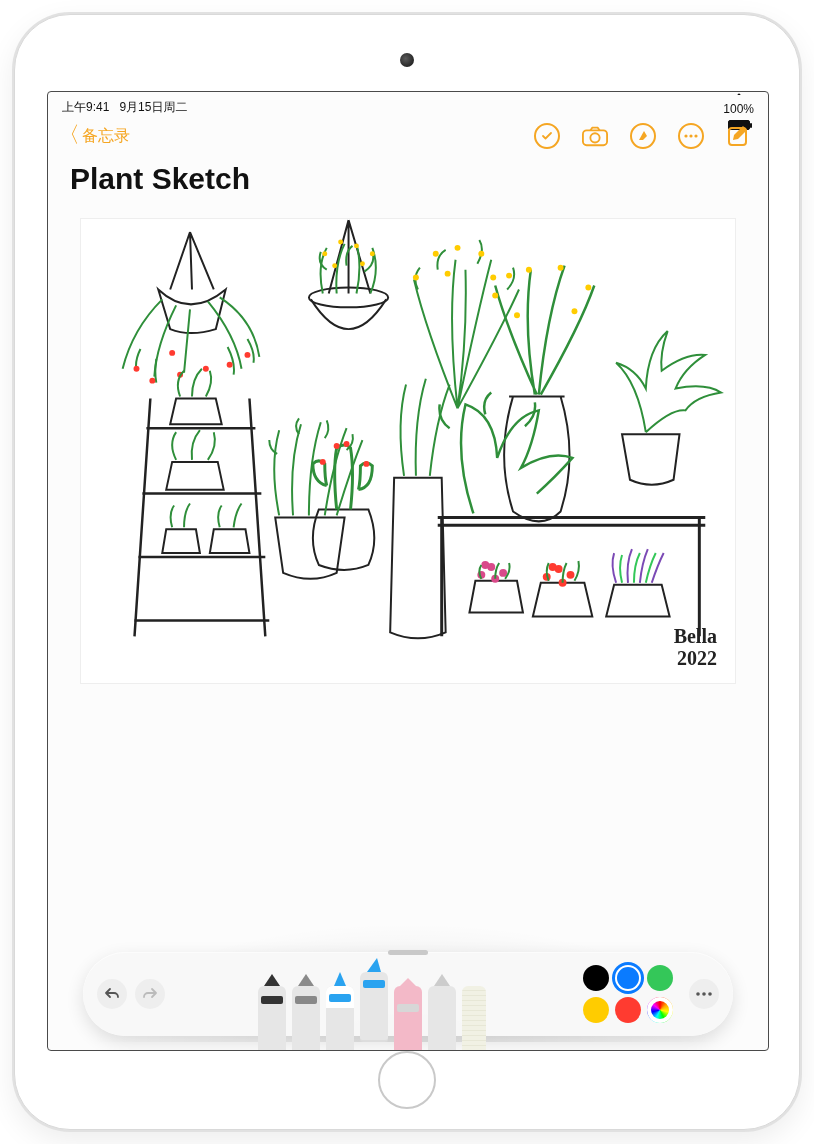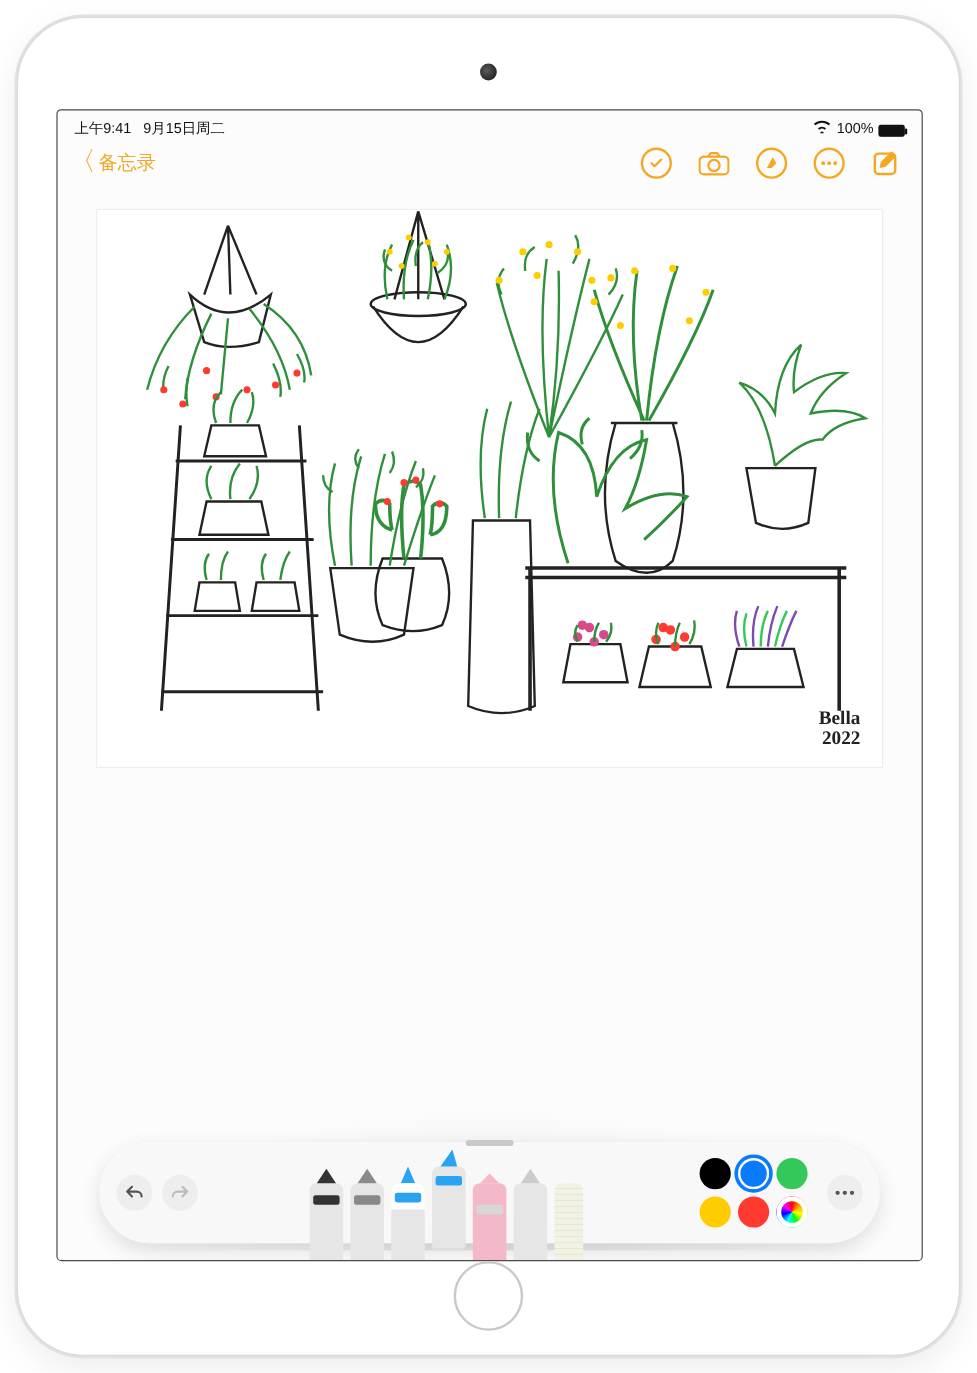--- a/index.html
+++ b/index.html
@@ -47,21 +47,21 @@
   }
   
   .status-bar {
     display: flex; justify-content: space-between;
     align-items: center;
     padding: 6px 14px 2px 14px;
     font-size: 12px;
     color: #111;
     height: 26px;
   }
-  .status-right { display:flex; align-items:flex-end; gap:4px; }
+  .status-right { display:flex; align-items:center; gap:4px;flex-direction:column; }
   .wifi { display:inline-block; }
   .battery {
     display:inline-block; width:22px; height:10px;
     border:1px solid #111; border-radius:2px; position:relative;
     background:#111;
   }
   .battery::after{
     content:""; position:absolute; right:-3px; top:2px;
     width:2px;height:5px;background:#111;border-radius:1px;
   }
@@ -97,21 +97,21 @@
     margin: 16px 32px 0 32px;
     border: 1px solid #eee;
     height: 466px;
     background: #fff;
     position: relative;
   }
   .sketch { width:100%; height:100%; }
   .signature {
     position:absolute; right:18px; bottom:14px;
     font-family: "Comic Sans MS", cursive;
-    font-size: 16px; line-height:1.1;
+    font-size: 20px; line-height:1.1;
     color:#222;
     text-align:right;
     font-weight:600;
   }
   
   .toolbar-shadow{
     position:absolute; left:40px; right:40px; bottom:8px; height:120px;
     background: radial-gradient(ellipse at center bottom, rgba(0,0,0,.10), rgba(0,0,0,0) 70%);
     pointer-events:none;
   }
@@ -261,20 +261,23 @@
         </div>
         <div class="nav-icon compose">
           <svg viewBox="0 0 26 26">
               <rect x="3" y="5" width="17" height="17" rx="3" stroke="#f5a623" stroke-width="2" fill="none"></rect>
               <path d="M17 3l4 4-9 9-5 1 1-5z" fill="#f5a623"></path>
             </svg>
         </div>
       </div>
     </div>
 
+    <div class="title-area">
+      <div class="title">Plant Sketch</div>
+    </div>
 
     <div class="canvas-wrap">
       <svg class="sketch" viewBox="0 0 660 466">
 
         <g stroke="#222" stroke-width="2" fill="none">
           <path d="M110 12 L90 70 M110 12 L134 70 M110 12 L112 70"></path>
           <path d="M78 70 Q110 100 146 70 L136 110 Q110 118 90 110 Z"></path>
         </g>
         <g stroke="#2f8f3a" stroke-width="2" fill="none">
           <path d="M82 80 q-30 30 -40 70 M96 86 q-20 40 -22 72 M128 82 q28 34 34 68 M140 78 q34 22 40 60 M110 90 q-4 44 -6 64"></path>

